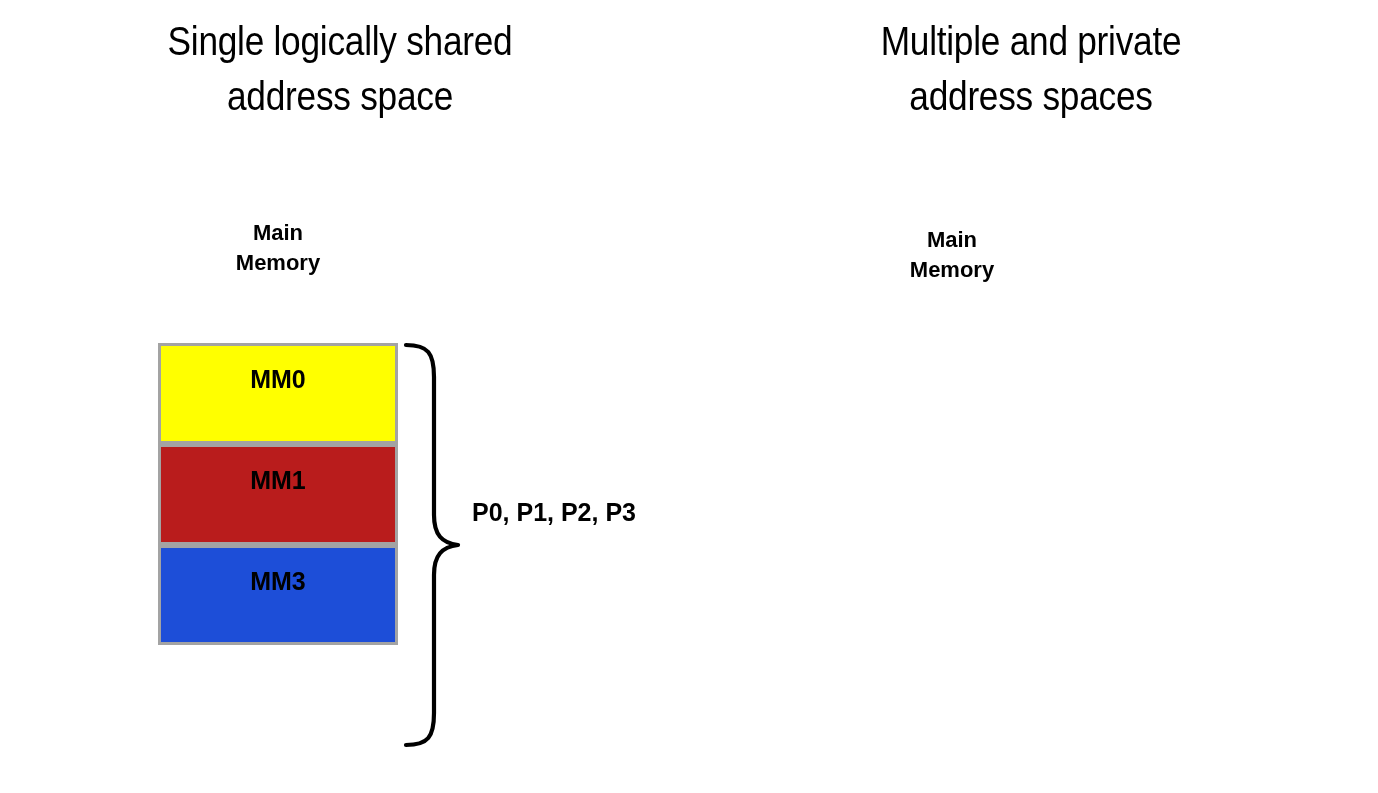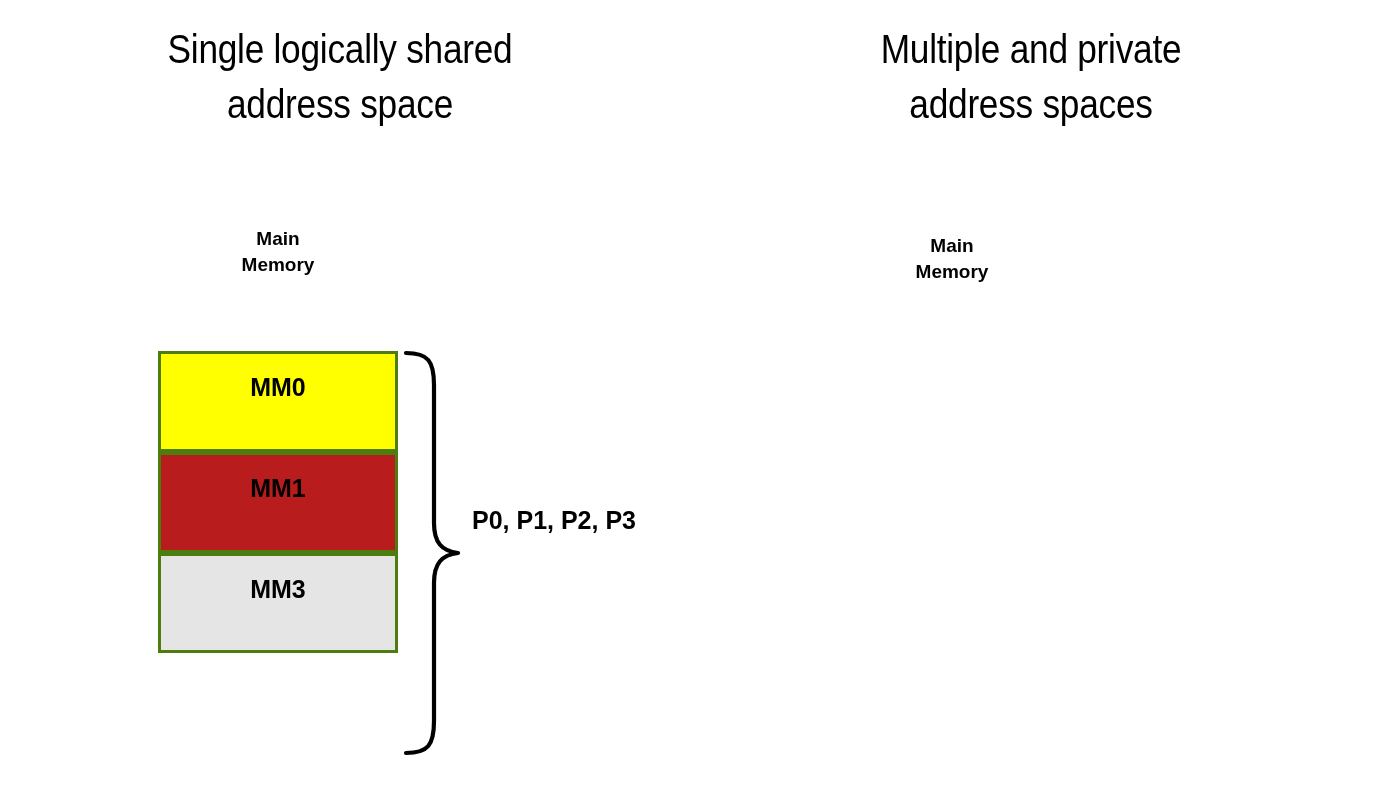--- a/index.html
+++ b/index.html
@@ -12,21 +12,21 @@
     height: 793px;
     position: relative;
     overflow: hidden;
     font-family: "Liberation Sans", sans-serif;
     color: #000000;
   }
 
   
   .panel {
     position: absolute;
-    top: 8px;
+    top: 0;
     height: 627px;
   }
   .panel-left  { left: 0;   width: 700px; }
   .panel-right { left: 700px; width: 678px; }
 
   
   .panel-title {
     position: absolute;
     top: 14px;
     width: 100%;
@@ -41,37 +41,37 @@
     transform-origin: 50% 0;
     white-space: pre-line;
   }
   .panel-left .panel-title  { left: -10px; }
   .panel-right .panel-title { left: -8px; }
 
   .mm-heading {
     position: absolute;
     text-align: center;
     font-family: "Liberation Sans", sans-serif;
-    font-size: 19px;
+    font-size: 22px;
     font-weight: bold;
     line-height: 1.35;
     color: #000000;
     white-space: pre-line;
   }
 
   
   .mem-stack {
     position: absolute;
     display: flex;
     flex-direction: column;
   }
   .mem-block {
     position: relative;
     box-sizing: border-box;
-    border: 3px solid #4d7c0f;
+    border: 3px solid #a3a3a3;
     display: flex;
     justify-content: center;
   }
   .mem-block-label {
     font-family: "Liberation Sans", sans-serif;
     font-weight: bold;
     font-size: 25px;
     color: #000000;
     line-height: 1;
   }
@@ -114,21 +114,21 @@
   <div class="mm-heading" style="left:158px; top:218px; width:240px;">Main
 Memory</div>
 
   <div class="mem-stack" id="stack-left">
     <div class="mem-block" style="background-color: rgb(255, 255, 0);">
       <span class="mem-block-label">MM0</span>
     </div>
     <div class="mem-block" style="background-color: #b91c1c;">
       <span class="mem-block-label">MM1</span>
     </div>
-    <div class="mem-block" style="background-color: #e5e5e5;">
+    <div class="mem-block" style="background-color: #1d4ed8;">
       <span class="mem-block-label">MM3</span>
     </div>
   </div>
 
   <div class="brace" style="left:404px; top:343px;">
     <svg width="56" height="404" viewBox="0 0 56 404" fill="none" stroke="#000000" stroke-width="4.2" stroke-linecap="round" stroke-linejoin="round">
       <path d="M2 2 C24 2 30 10 30 34 L30 172 C30 192 38 200 54 202 C38 204 30 212 30 232 L30 370 C30 394 24 402 2 402"></path>
     </svg>
   </div>
 

